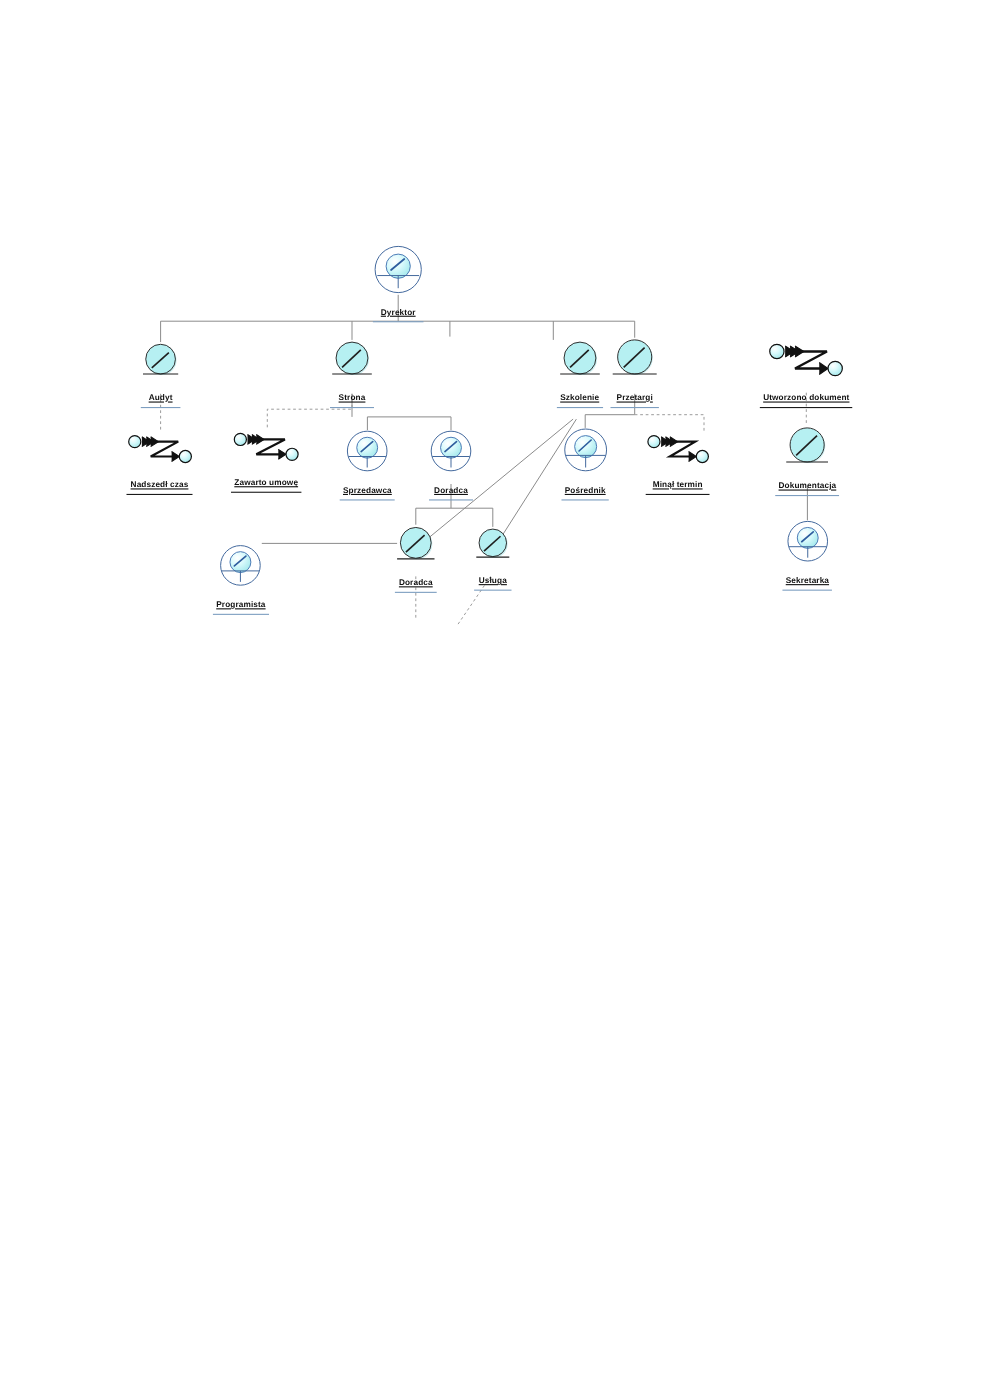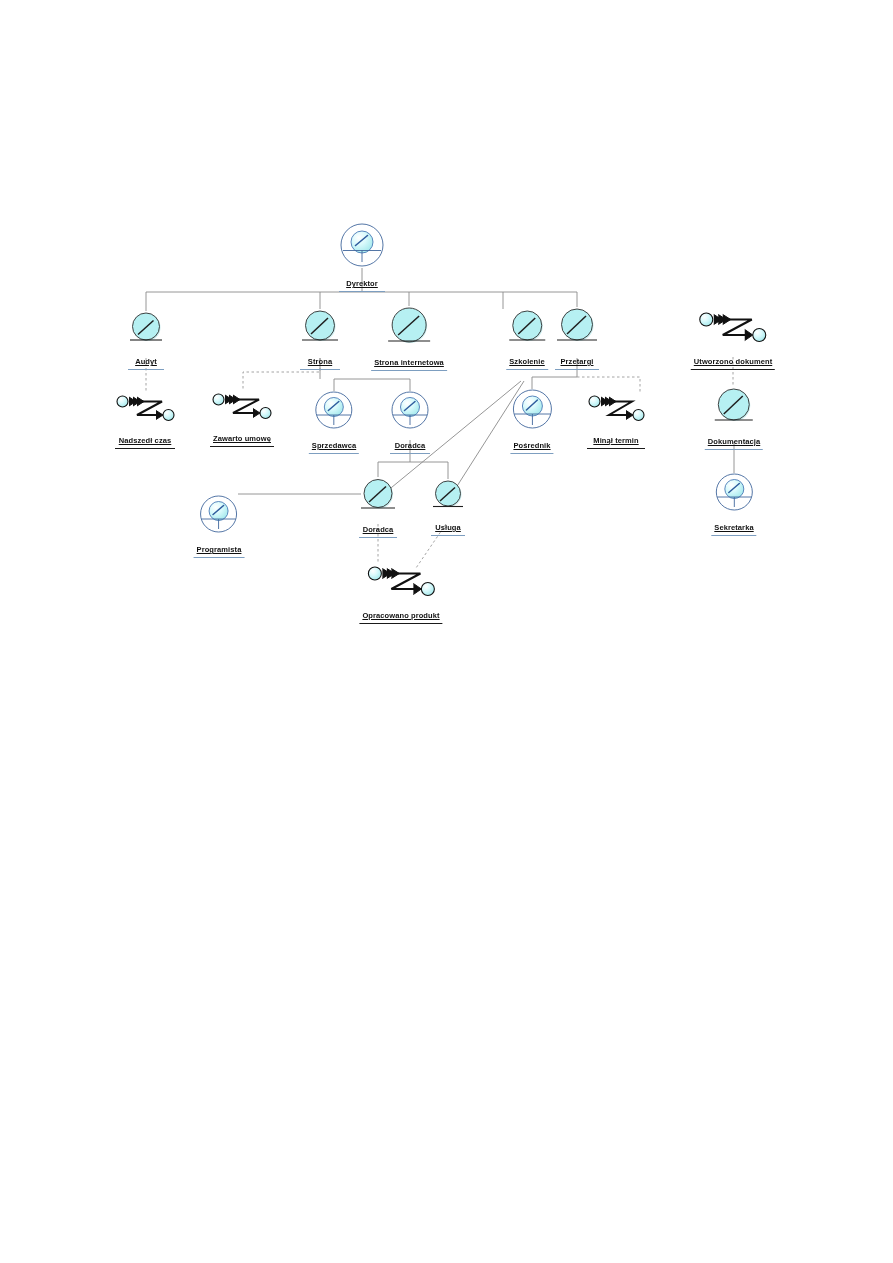--- a/index.html
+++ b/index.html
@@ -190,32 +190,20 @@
         <circle cx="21" cy="18.5" r="14.5" fill="#9fdfe2" opacity="0.55"></circle>
         <circle cx="20" cy="17.5" r="14.5" fill="#b6f0f2" stroke="#2e2e2e" stroke-width="0.9"></circle>
         <path d="M11,26 L28,10" stroke="#1f1f1f" stroke-width="1.5" fill="none"></path>
         <path d="M2,32 L38,32" stroke="#1f1f1f" stroke-width="1.1"></path>
       </svg>
     </div>
     <div class="label">Strona</div>
     <div class="label-rule"></div>
   </div>
 
-  <div class="node" style="left:409px; top:305px;">
-    <div class="glyph">
-      <svg width="46" height="42" viewBox="0 0 46 42">
-        <circle cx="24" cy="21" r="17" fill="#9fdfe2" opacity="0.55"></circle>
-        <circle cx="23" cy="20" r="17" fill="#b6f0f2" stroke="#2e2e2e" stroke-width="0.9"></circle>
-        <path d="M12,30 L33,11" stroke="#1f1f1f" stroke-width="1.5" fill="none"></path>
-        <path d="M2,36 L44,36" stroke="#1f1f1f" stroke-width="1.1"></path>
-      </svg>
-    </div>
-    <div class="label">Strona internetowa</div>
-    <div class="label-rule"></div>
-  </div>
 
   <div class="node" style="left:503px; top:308px;margin-left:24px;">
     <div class="glyph">
       <svg width="40" height="38" viewBox="0 0 40 38">
         <circle cx="21" cy="18.5" r="14.5" fill="#9fdfe2" opacity="0.55"></circle>
         <circle cx="20" cy="17.5" r="14.5" fill="#b6f0f2" stroke="#2e2e2e" stroke-width="0.9"></circle>
         <path d="M11,26 L28,10" stroke="#1f1f1f" stroke-width="1.5" fill="none"></path>
         <path d="M2,32 L38,32" stroke="#1f1f1f" stroke-width="1.1"></path>
       </svg>
     </div>
@@ -359,48 +347,33 @@
         <circle cx="18" cy="16.5" r="12.5" fill="#9fdfe2" opacity="0.55"></circle>
         <circle cx="17" cy="15.5" r="12.5" fill="#b6f0f2" stroke="#2e2e2e" stroke-width="0.9"></circle>
         <path d="M9,23 L24,9.5" stroke="#1f1f1f" stroke-width="1.5" fill="none"></path>
         <path d="M2,28.5 L32,28.5" stroke="#1f1f1f" stroke-width="1.1"></path>
       </svg>
     </div>
     <div class="label">Usługa</div>
     <div class="label-rule"></div>
   </div>
 
-  <div class="node evt" style="left:401px; top:564px;">
+
+  <div class="node evt" style="left:733px; top:310px;">
     <div class="glyph">
       <svg width="70" height="36" viewBox="0 0 70 36">
         <circle cx="8.5" cy="9.5" r="6.5" fill="url(#ballGrad)" stroke="#111111" stroke-width="1.1"></circle>
         <path d="M16,4.5 L24,9.5 L16,14.5" fill="#111" stroke="#111" stroke-width="1"></path>
         <path d="M20.5,4.5 L28.5,9.5 L20.5,14.5" fill="#111" stroke="#111" stroke-width="1"></path>
         <path d="M25,4.5 L33,9.5 L25,14.5" fill="#111" stroke="#111" stroke-width="1"></path>
         <path d="M30,9.5 L54,9.5 L25,25 L53,25" fill="none" stroke="#111111" stroke-width="2.2" stroke-linejoin="miter"></path>
         <path d="M47,19.5 L55,25 L47,30.5" fill="#111" stroke="#111" stroke-width="1"></path>
         <circle cx="61.5" cy="25" r="6.5" fill="url(#ballGrad)" stroke="#111111" stroke-width="1.1"></circle>
       </svg>
     </div>
-    <div class="label">Opracowano produkt</div>
-    <div class="label-rule"></div>
-  </div>
-
-  <div class="node evt" style="left:733px; top:310px;">
-    <div class="glyph">
-      <svg width="70" height="36" viewBox="0 0 70 36">
-        <circle cx="8.5" cy="9.5" r="6.5" fill="url(#ballGrad)" stroke="#111111" stroke-width="1.1"></circle>
-        <path d="M16,4.5 L24,9.5 L16,14.5" fill="#111" stroke="#111" stroke-width="1"></path>
-        <path d="M20.5,4.5 L28.5,9.5 L20.5,14.5" fill="#111" stroke="#111" stroke-width="1"></path>
-        <path d="M25,4.5 L33,9.5 L25,14.5" fill="#111" stroke="#111" stroke-width="1"></path>
-        <path d="M30,9.5 L54,9.5 L25,25 L53,25" fill="none" stroke="#111111" stroke-width="2.2" stroke-linejoin="miter"></path>
-        <path d="M47,19.5 L55,25 L47,30.5" fill="#111" stroke="#111" stroke-width="1"></path>
-        <circle cx="61.5" cy="25" r="6.5" fill="url(#ballGrad)" stroke="#111111" stroke-width="1.1"></circle>
-      </svg>
-    </div>
     <div class="label">Utworzono dokument</div>
     <div class="label-rule"></div>
   </div>
 
   <div class="node" style="left:734px; top:386px;">
     <div class="glyph">
       <svg width="42" height="40" viewBox="0 0 42 40">
         <circle cx="22" cy="19.5" r="15.5" fill="#9fdfe2" opacity="0.55"></circle>
         <circle cx="21" cy="18.5" r="15.5" fill="#b6f0f2" stroke="#2e2e2e" stroke-width="0.9"></circle>
         <path d="M11,28 L30,10" stroke="#1f1f1f" stroke-width="1.5" fill="none"></path>

